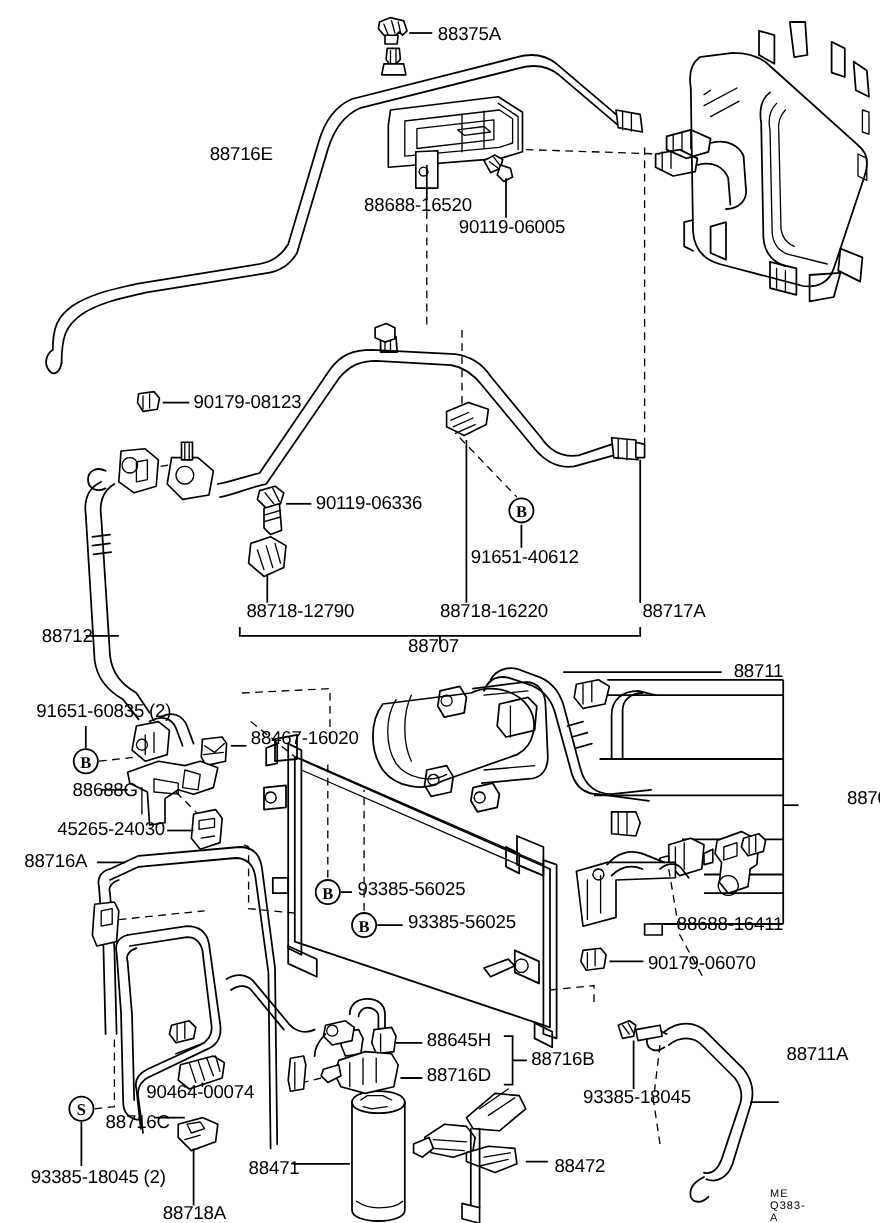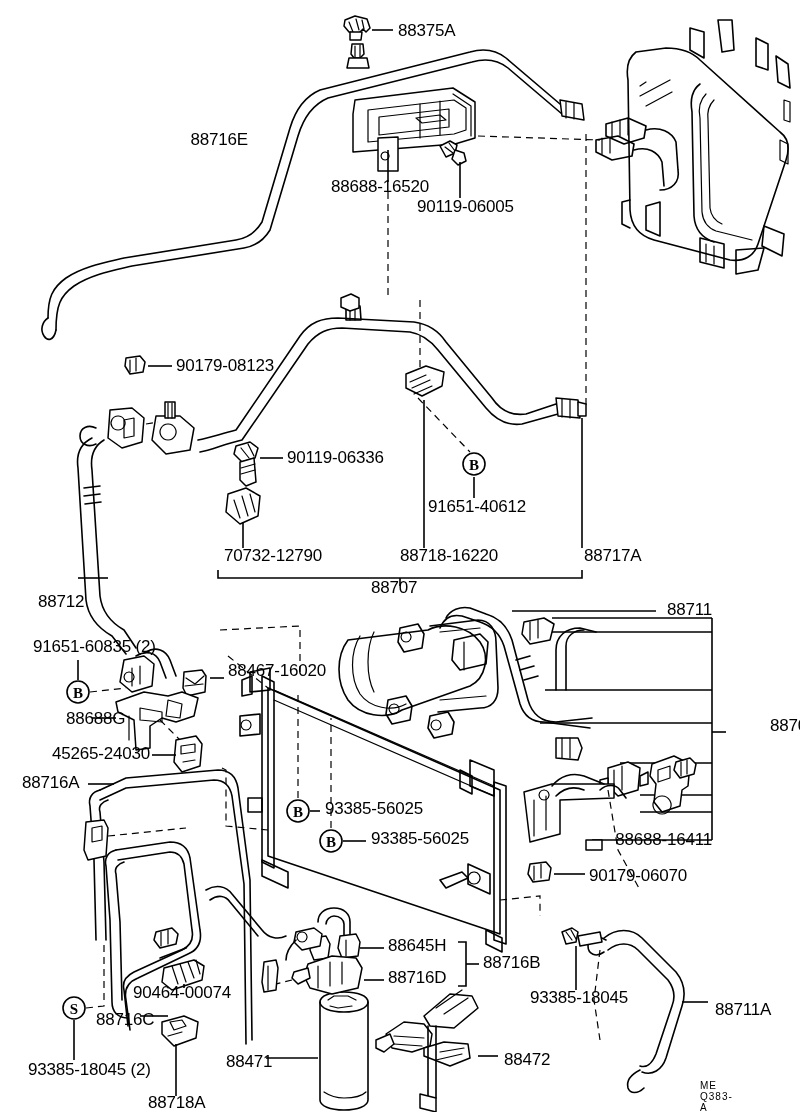--- a/index.html
+++ b/index.html
@@ -428,41 +428,41 @@
 </svg>
 
 <div>
   <span class="lbl" style="left:398px;top:21px;">88375A</span>
   <span class="lbl r" style="left:248px;top:130px;">88716E</span>
   <span class="lbl" style="left:331px;top:177px;">88688-16520</span>
   <span class="lbl" style="left:417px;top:197px;">90119-06005</span>
   <span class="lbl" style="left:176px;top:356px;">90179-08123</span>
   <span class="lbl" style="left:287px;top:448px;">90119-06336</span>
   <span class="lbl" style="left:428px;top:497px;">91651-40612</span>
-  <span class="lbl" style="left:224px;top:546px;">70732-12790</span>
+  <span class="lbl" style="left:224px;top:546px;">88718-12790</span>
   <span class="lbl" style="left:400px;top:546px;">88718-16220</span>
   <span class="lbl" style="left:584px;top:546px;">88717A</span>
   <span class="lbl" style="left:371px;top:578px;">88707</span>
-  <span class="lbl" style="left:38px;top:592px;text-align:right;">88712</span>
+  <span class="lbl" style="left:38px;top:569px;text-align:right;">88712</span>
   <span class="lbl" style="left:33px;top:637px;">91651-60835 (2)</span>
   <span class="lbl" style="left:228px;top:661px;">88467-16020</span>
   <span class="lbl" style="left:30px;top:709px;margin-left:36px;">88688G</span>
   <span class="lbl" style="left:52px;top:744px;">45265-24030</span>
   <span class="lbl" style="left:22px;top:773px;">88716A</span>
   <span class="lbl r" style="left:712px;top:600px;">88711</span>
   <span class="lbl" style="left:730px;top:716px;margin-left:40px;">88703</span>
   <span class="lbl" style="left:325px;top:799px;">93385-56025</span>
   <span class="lbl" style="left:371px;top:829px;">93385-56025</span>
   <span class="lbl r" style="left:712px;top:830px;">88688-16411</span>
   <span class="lbl" style="left:589px;top:866px;">90179-06070</span>
   <span class="lbl" style="left:388px;top:936px;">88645H</span>
   <span class="lbl" style="left:483px;top:953px;">88716B</span>
   <span class="lbl" style="left:388px;top:968px;">88716D</span>
   <span class="lbl" style="left:530px;top:988px;">93385-18045</span>
-  <span class="lbl" style="left:715px;top:1000px;">88711A</span>
+  <span class="lbl" style="left:715px;top:949px;">88711A</span>
   <span class="lbl" style="left:133px;top:983px;">90464-00074</span>
   <span class="lbl" style="left:96px;top:1010px;">88716C</span>
   <span class="lbl" style="left:28px;top:1060px;text-align:center;">93385-18045 (2)</span>
   <span class="lbl" style="left:148px;top:1093px;">88718A</span>
   <span class="lbl" style="left:226px;top:1052px;">88471</span>
   <span class="lbl" style="left:504px;top:1050px;">88472</span>
 </div>
 
 <svg style="position:absolute;left:0;top:0;width:800px;height:1112px;pointer-events:none;">
   <g>

